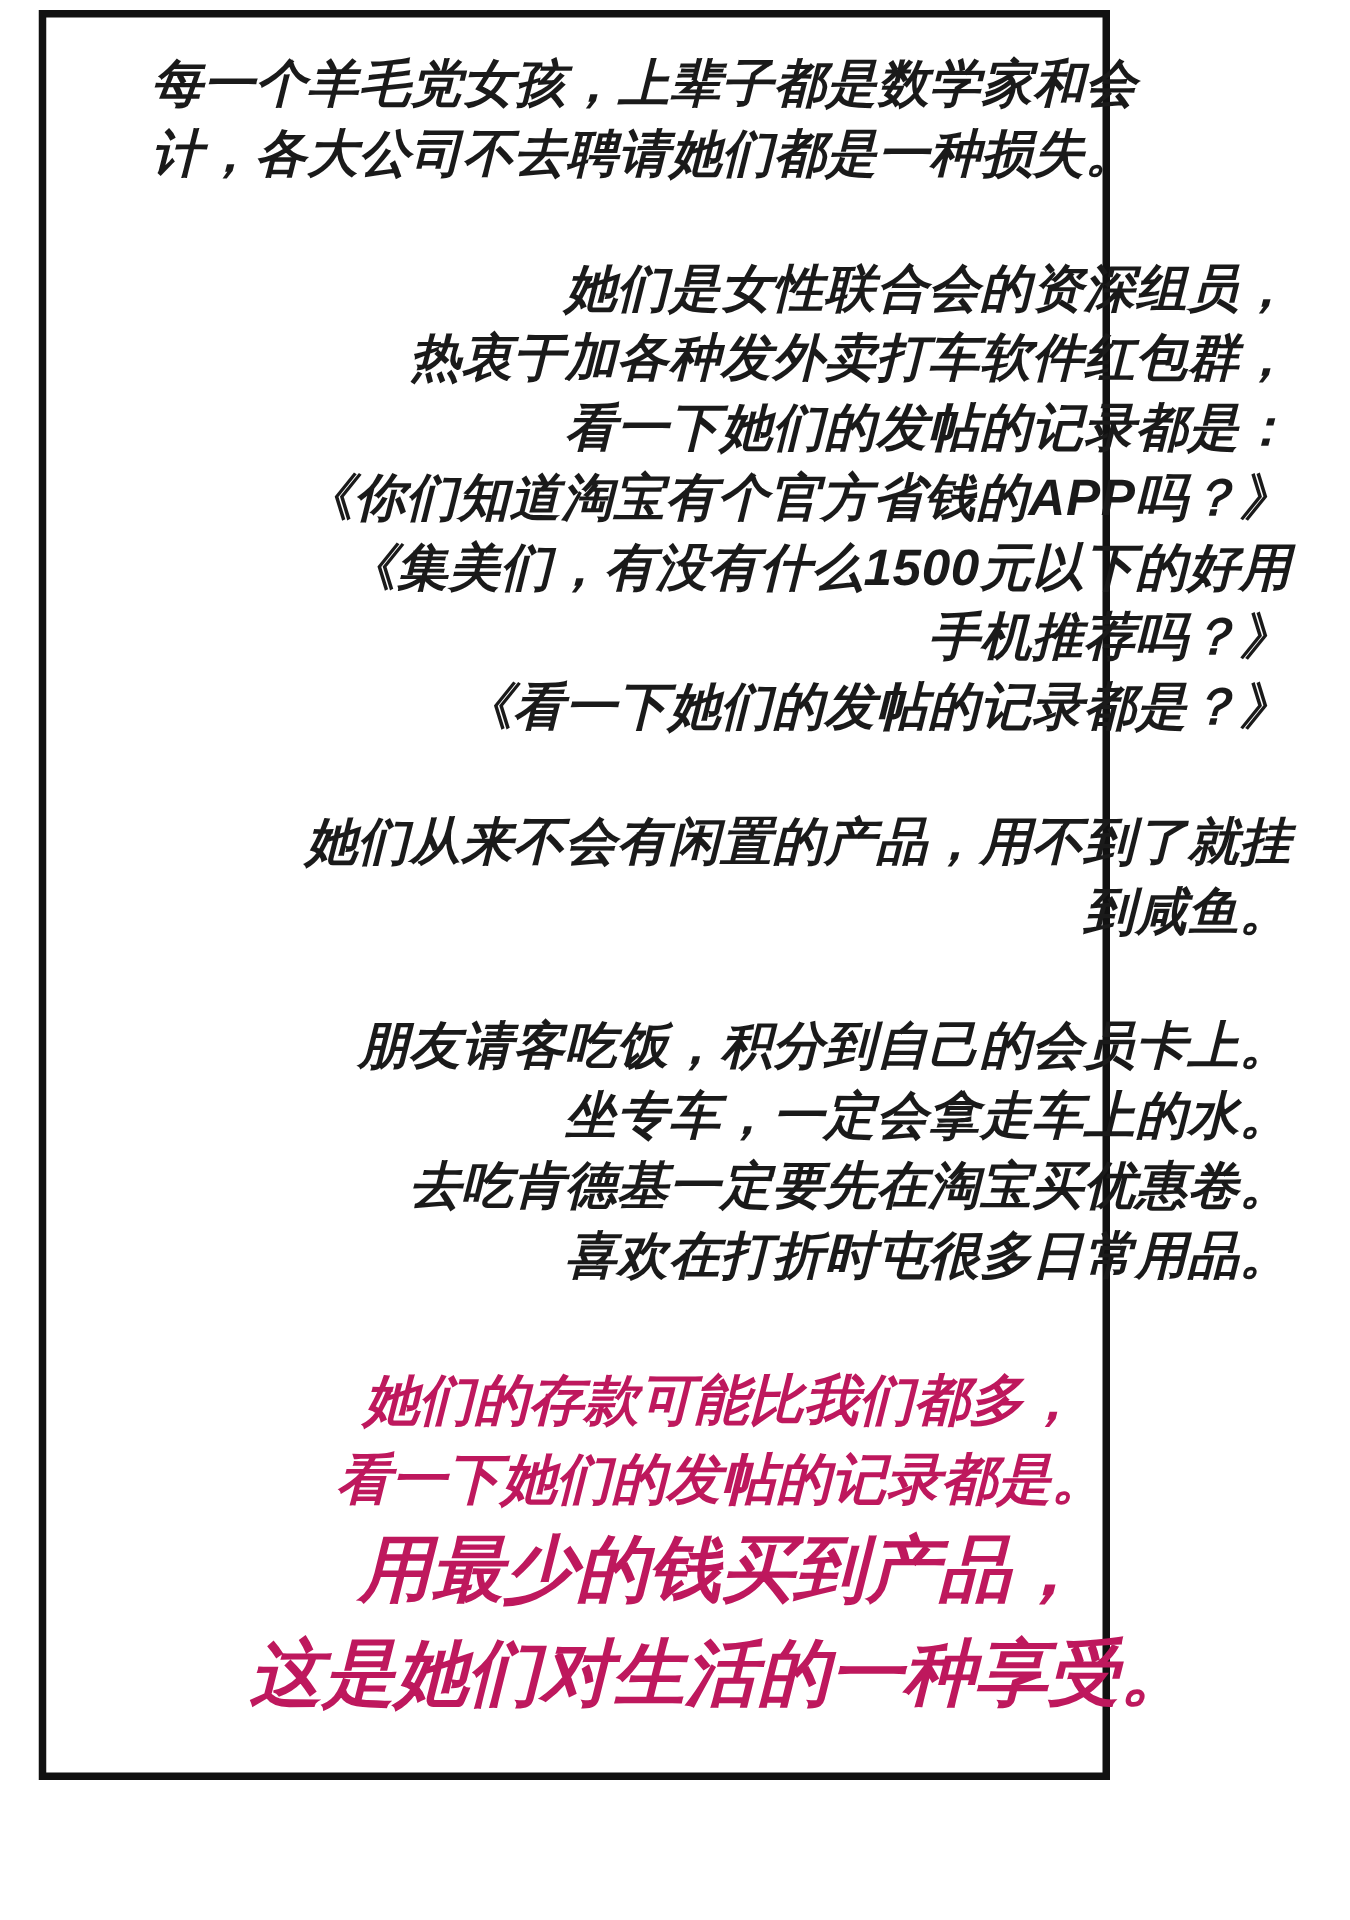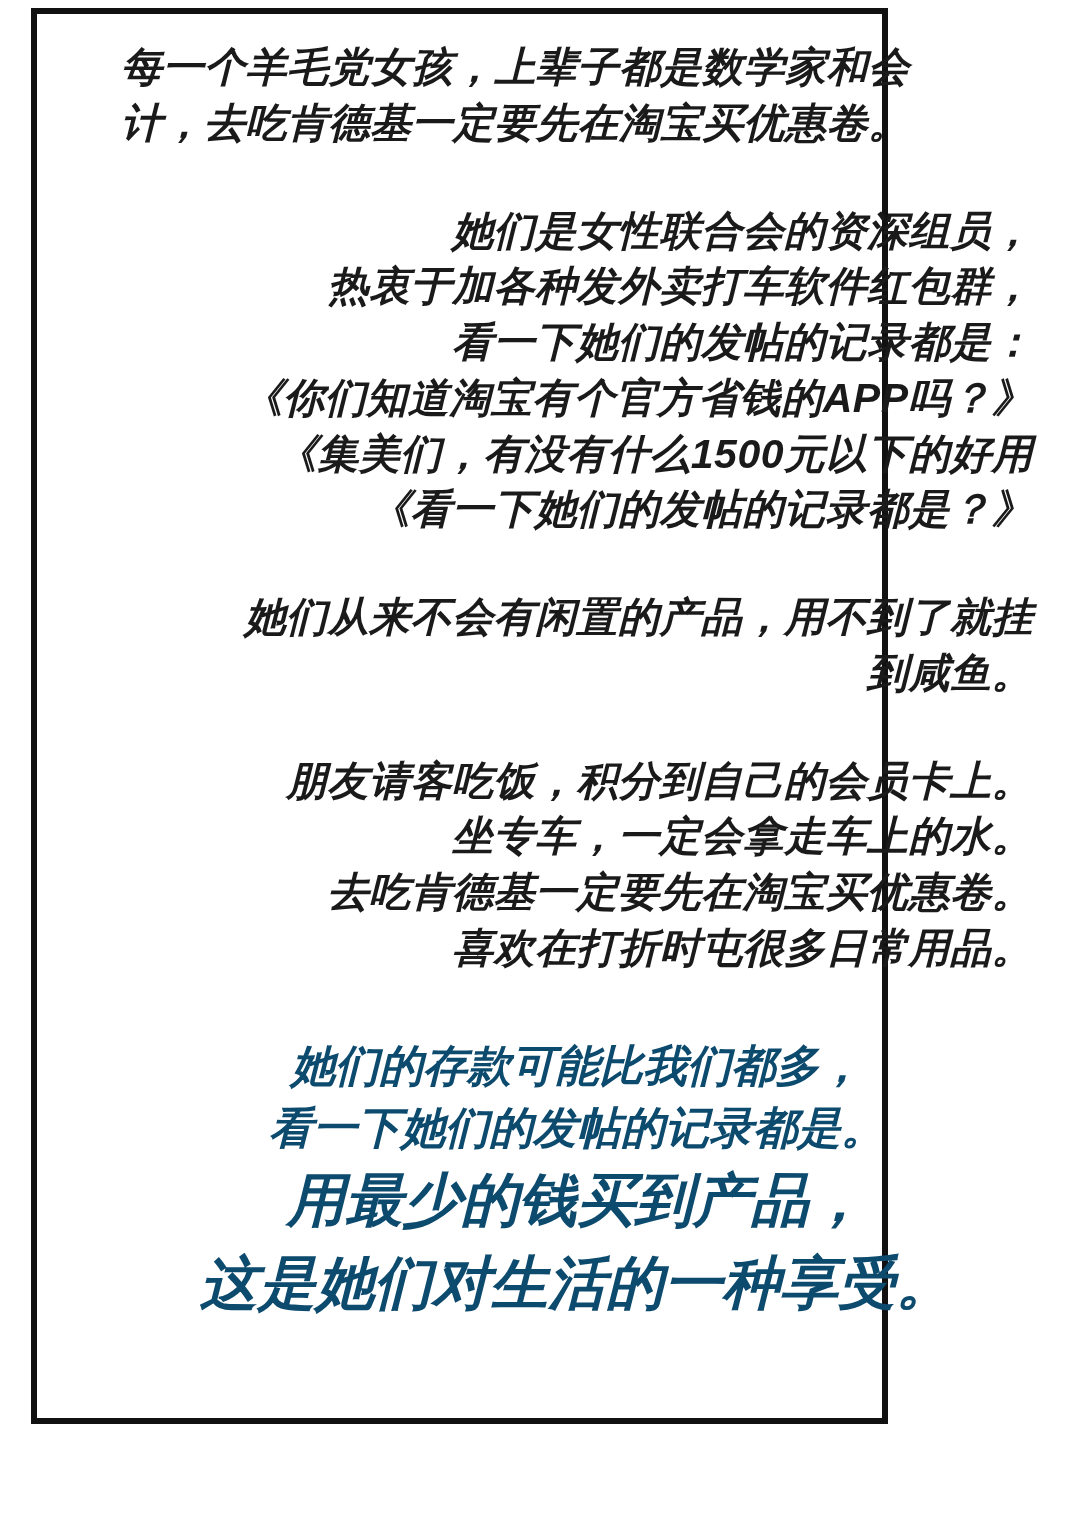--- a/index.html
+++ b/index.html
@@ -49,50 +49,51 @@
   .para.left { text-align: left; }
   .para.center { text-align: right; }
   .para .line { display: block; }
 
   .block-1 { margin-bottom: 52px; }
   .block-2 { margin-bottom: 52px; }
   .block-3 { margin-bottom: 52px; }
   .block-4 { margin-bottom: 58px; }
 
   .highlight {
-    color: #0c4a6e;
+    color: #be185d;
     text-align: center;
     font-weight: bold;
     font-size: 44px;
     line-height: 1.42;
     margin: 0;
   }
   .highlight .line { display: block; }
   .highlight .big {
     font-size: 58px;
   }
 </style>
 </head>
 <body>
 
 <div class="poster">
   <div class="frame">
     <div class="content">
 
       <p class="para left block-1">
         <span class="line">每一个羊毛党女孩，上辈子都是数学家和会</span>
-        <span class="line">计，去吃肯德基一定要先在淘宝买优惠卷。</span>
+        <span class="line">计，各大公司不去聘请她们都是一种损失。</span>
       </p>
 
       <p class="para center block-2">
         <span class="line">她们是女性联合会的资深组员，</span>
         <span class="line">热衷于加各种发外卖打车软件红包群，</span>
         <span class="line">看一下她们的发帖的记录都是：</span>
         <span class="line">《你们知道淘宝有个官方省钱的APP吗？》</span>
         <span class="line">《集美们，有没有什么1500元以下的好用</span>
+        <span class="line">手机推荐吗？》</span>
         <span class="line">《看一下她们的发帖的记录都是？》</span>
       </p>
 
       <p class="para center block-3">
         <span class="line">她们从来不会有闲置的产品，用不到了就挂</span>
         <span class="line">到咸鱼。</span>
       </p>
 
       <p class="para center block-4">
         <span class="line">朋友请客吃饭，积分到自己的会员卡上。</span>

